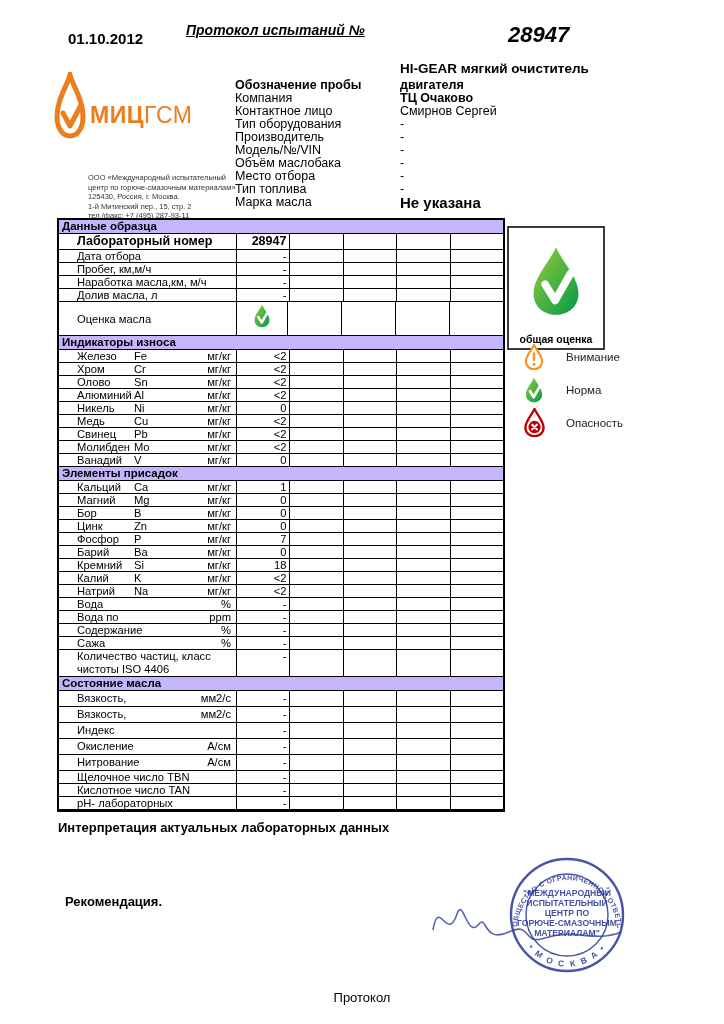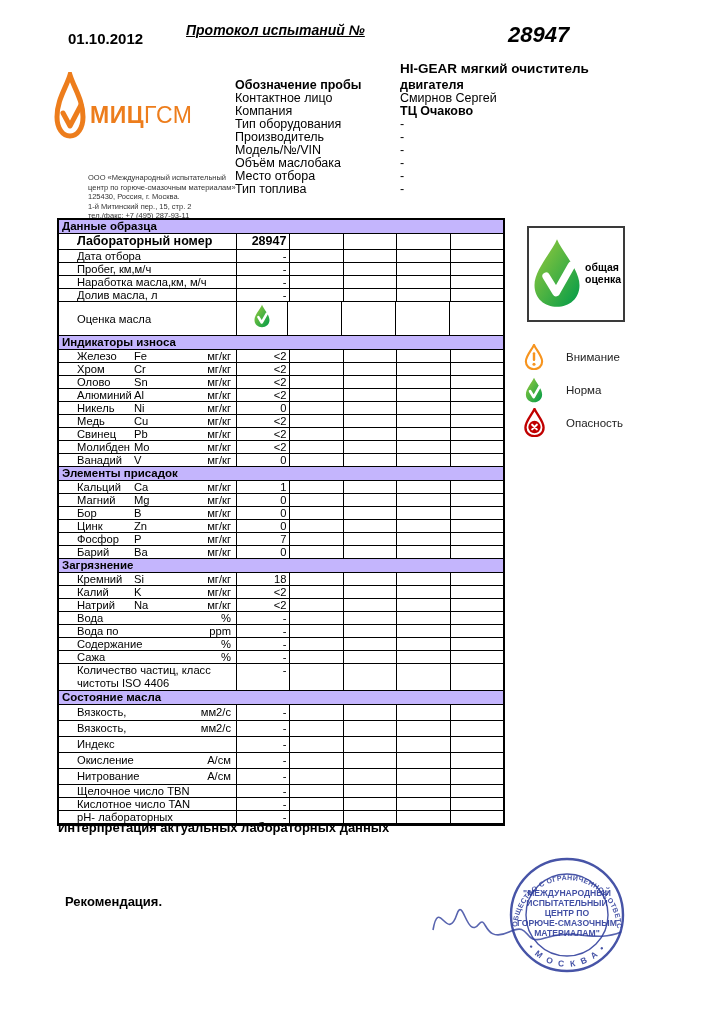--- a/index.html
+++ b/index.html
@@ -40,22 +40,22 @@
   .nm { flex:1; }
   .sy { width:46px; }
   .un { width:56px; text-align:right; padding-right:5px; }
   .cell.val { flex:1; border-left:1px solid #000; text-align:right; padding-right:3px; }
   .cell.val.ctr { text-align:center; padding:2px 0 0 0; }
 
   .interp-title { position:absolute; left:58px; top:820px; font-size:13px; font-weight:bold; }
   .recom-title { position:absolute; left:65px; top:894px; font-size:13px; font-weight:bold; }
   .doc-footer { position:absolute; left:0; right:0; top:990px; text-align:center; font-size:13px; }
 
-  .overall-box { position:absolute; left:507px; top:226px; width:98px; height:96px; border:2px solid #3a3a3a;
-                 display:flex; flex-direction:row; align-items:center; justify-content:flex-end; padding-bottom:3px;margin-left:20px; }
+  .overall-box { position:absolute; left:507px; top:226px; width:98px; height:124px; border:2px solid #3a3a3a;
+                 display:flex; flex-direction:column; align-items:center; justify-content:flex-end; padding-bottom:3px; }
   .overall-box .icon-holder { flex:1; display:flex; align-items:center; }
   .overall-label { font-size:10.5px; font-weight:600; }
 
   .legend { position:absolute; left:520px; top:340px; }
   .legend-item { display:flex; align-items:center; height:33px; }
   .legend-icon { width:28px; display:flex; justify-content:center; }
   .legend-label { margin-left:18px; font-size:11.5px; color:#222; }
 
   .stamp-svg { position:absolute; left:425px; top:848px; }
 </style>
@@ -86,28 +86,28 @@
       <div>www.oiltest.ru, e-mail: test@oiltest.ru</div>
     </div>
 
   <div class="product-name">HI-GEAR мягкий очиститель</div>
   <div class="info-rows" id="info-rows">
       <div class="info-row">
         <span class="info-label bold">Обозначение пробы</span>
         <span class="info-value bold">двигателя</span>
       </div>
       <div class="info-row">
+        <span class="info-label">Компания</span>
+        <span class="info-value bold">ТЦ Очаково</span>
+      </div>
+      <div class="info-row">
         <span class="info-label">Контактное лицо</span>
         <span class="info-value">Смирнов Сергей</span>
       </div>
       <div class="info-row">
-        <span class="info-label">Компания</span>
-        <span class="info-value bold">ТЦ Очаково</span>
-      </div>
-      <div class="info-row">
         <span class="info-label">Тип оборудования</span>
         <span class="info-value">-</span>
       </div>
       <div class="info-row">
         <span class="info-label">Производитель</span>
         <span class="info-value">-</span>
       </div>
       <div class="info-row">
         <span class="info-label">Модель/№/VIN</span>
         <span class="info-value">-</span>
@@ -116,20 +116,24 @@
         <span class="info-label">Объём маслобака</span>
         <span class="info-value">-</span>
       </div>
       <div class="info-row">
         <span class="info-label">Место отбора</span>
         <span class="info-value">-</span>
       </div>
       <div class="info-row">
         <span class="info-label">Тип топлива</span>
         <span class="info-value">-</span>
+      </div>
+      <div class="info-row">
+        <span class="info-label">Марка масла</span>
+        <span class="info-value bold lg">Не указана</span>
       </div>
     </div>
 
   <div class="results-table" id="results-table">
       <div class="sec-hdr">Данные образца</div>
       <div class="trow hdrrow">
         <div class="cell label">
           <span class="nm">Лабораторный номер</span>
         </div>
         <div class="cell val">28947</div>
@@ -372,21 +376,20 @@
           <span class="nm">Барий</span>
           <span class="sy">Ba</span>
           <span class="un">мг/кг</span>
         </div>
         <div class="cell val">0</div>
         <div class="cell val"></div>
         <div class="cell val"></div>
         <div class="cell val"></div>
         <div class="cell val"></div>
       </div>
-      <div class="sec-hdr">Загрязнение</div>
       <div class="trow">
         <div class="cell label">
           <span class="nm">Кремний</span>
           <span class="sy">Si</span>
           <span class="un">мг/кг</span>
         </div>
         <div class="cell val">18</div>
         <div class="cell val"></div>
         <div class="cell val"></div>
         <div class="cell val"></div>
@@ -640,13 +643,14 @@
     <g font-size="8.6" font-weight="bold" fill="#2E3D9B" opacity="0.9" text-anchor="middle">
       <text x="142" y="48">"МЕЖДУНАРОДНЫЙ</text>
       <text x="142" y="58">ИСПЫТАТЕЛЬНЫЙ</text>
       <text x="142" y="68">ЦЕНТР ПО</text>
       <text x="142" y="78">ГОРЮЧЕ-СМАЗОЧНЫМ</text>
       <text x="142" y="88">МАТЕРИАЛАМ"</text>
     </g>
     <path d="M8 82 C 14 48, 22 96, 32 66 C 38 48, 42 92, 54 76 C 62 66, 58 96, 84 84 C 108 73, 96 98, 120 90 C 150 80, 170 95, 196 84" fill="none" stroke="#2E3D9B" stroke-width="1.6" opacity="0.8"></path>
   </svg>
 
+  <div class="doc-footer">Протокол</div>
 </div>
 
 </body></html>

